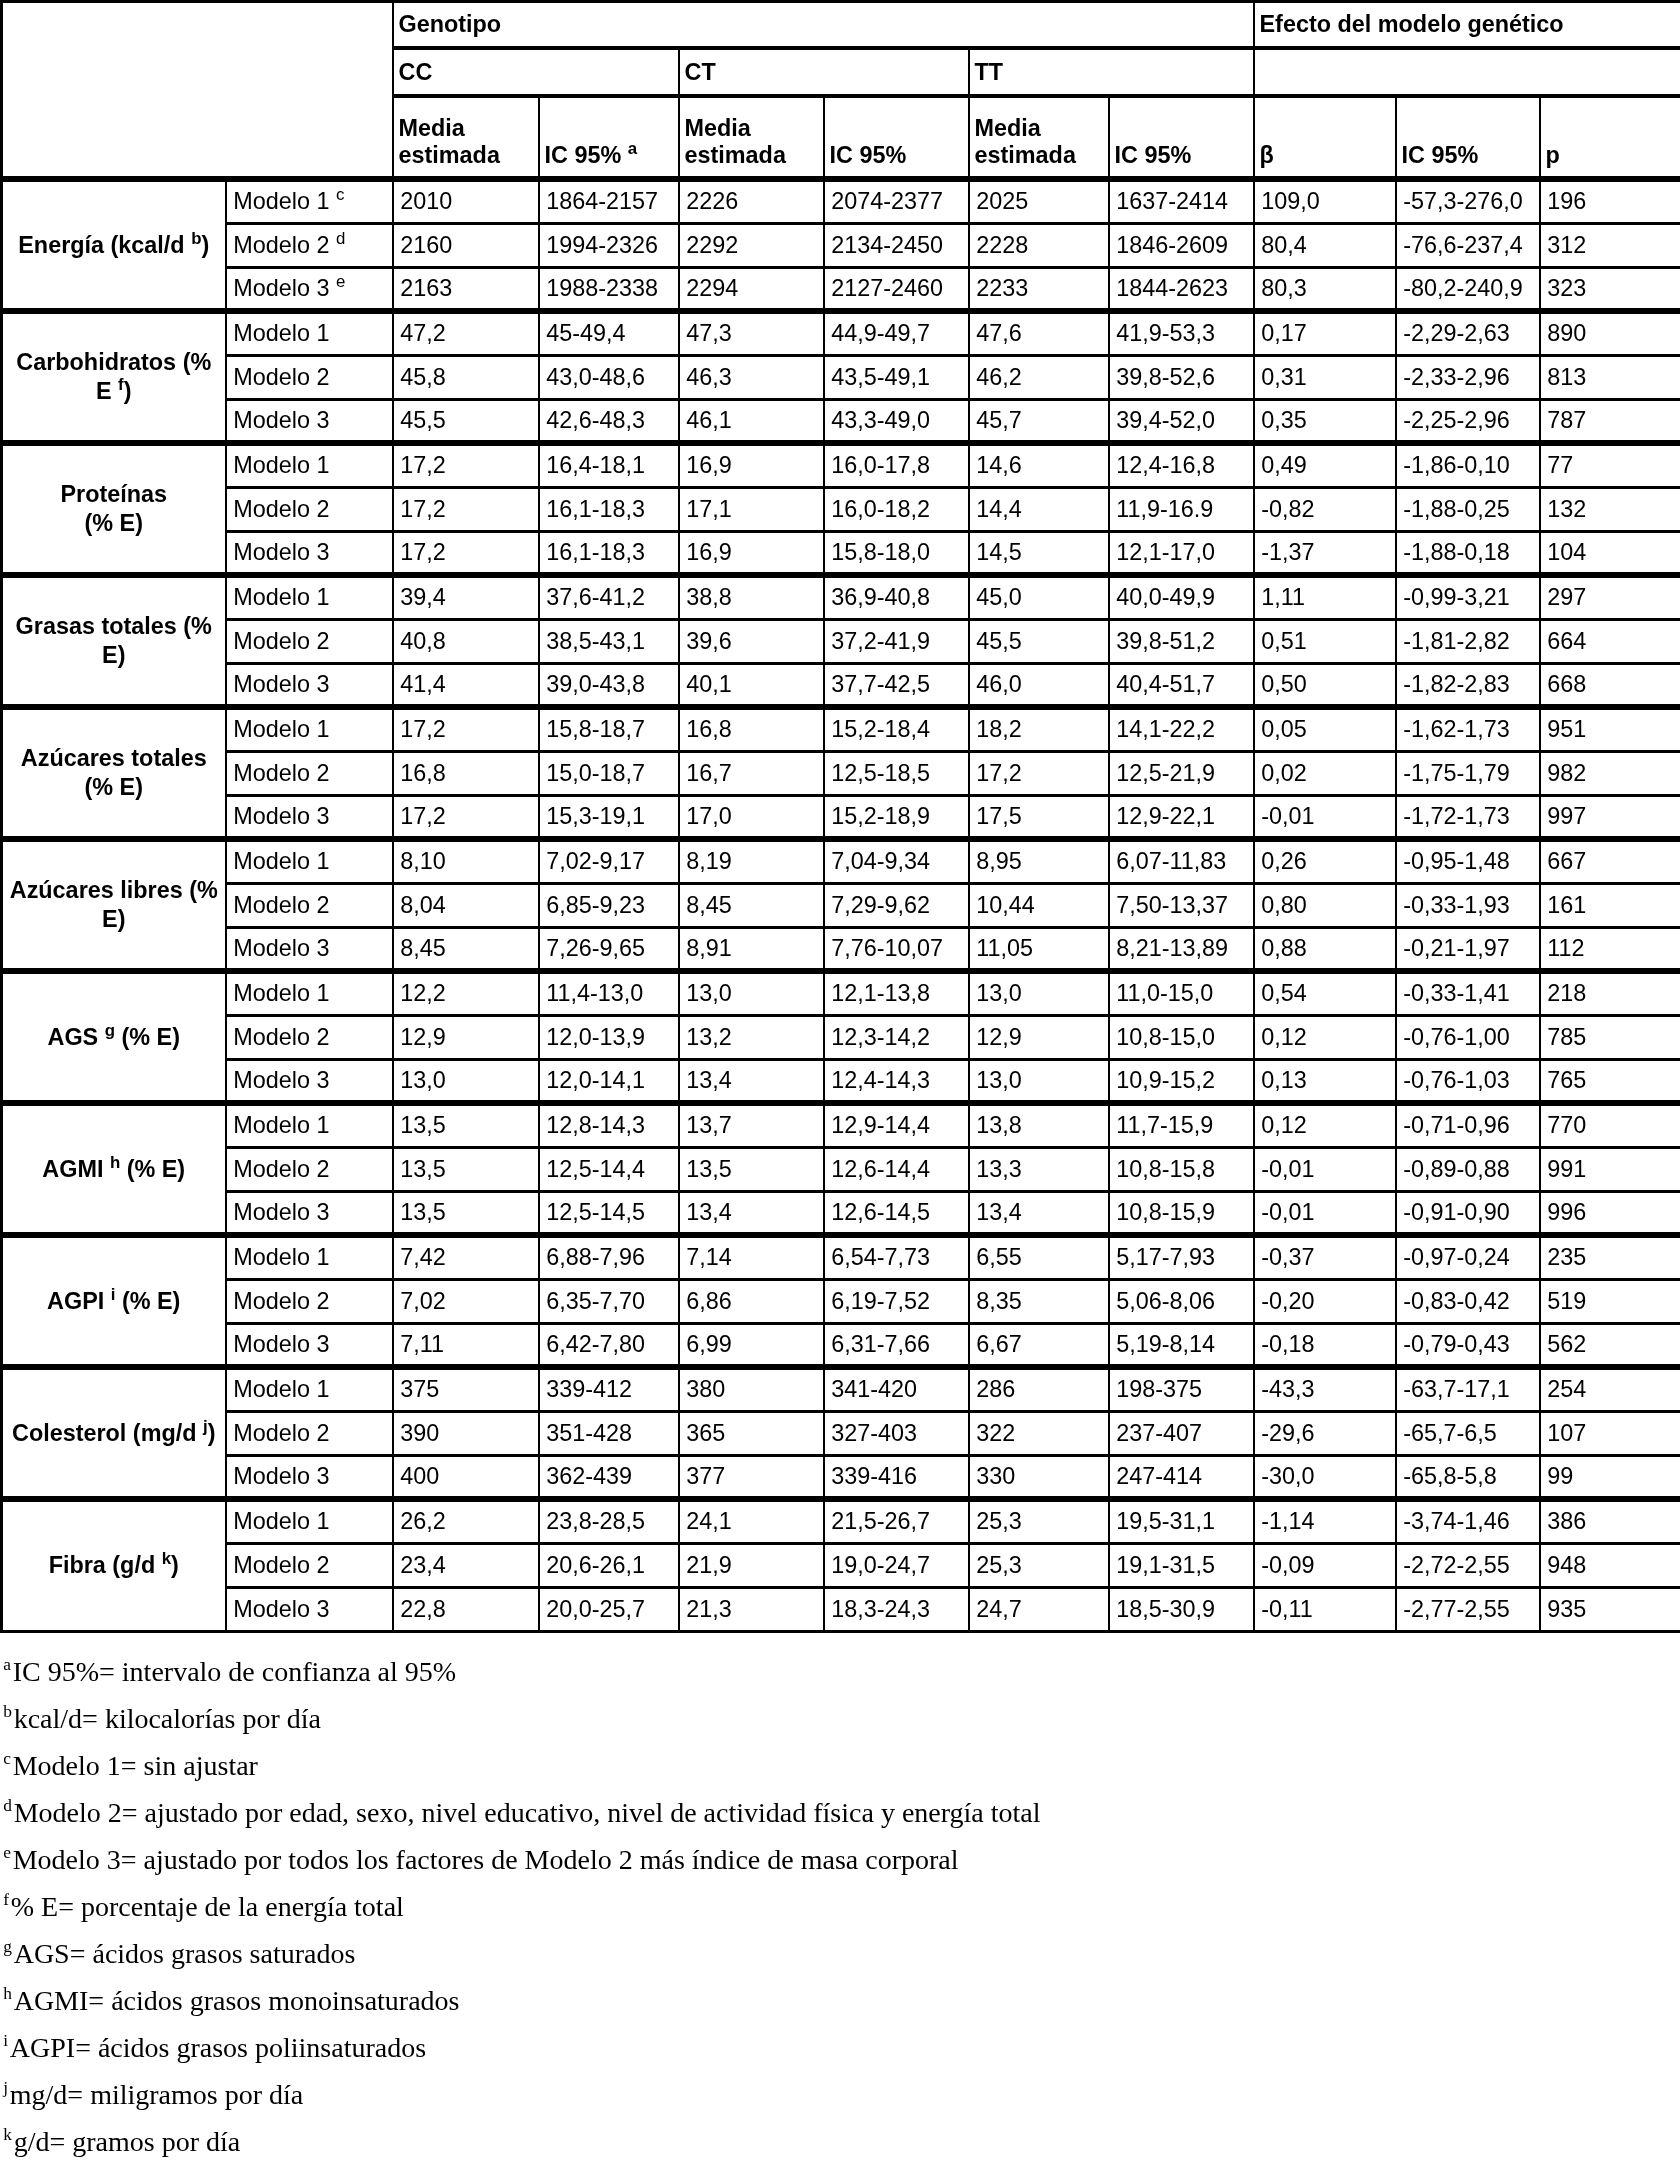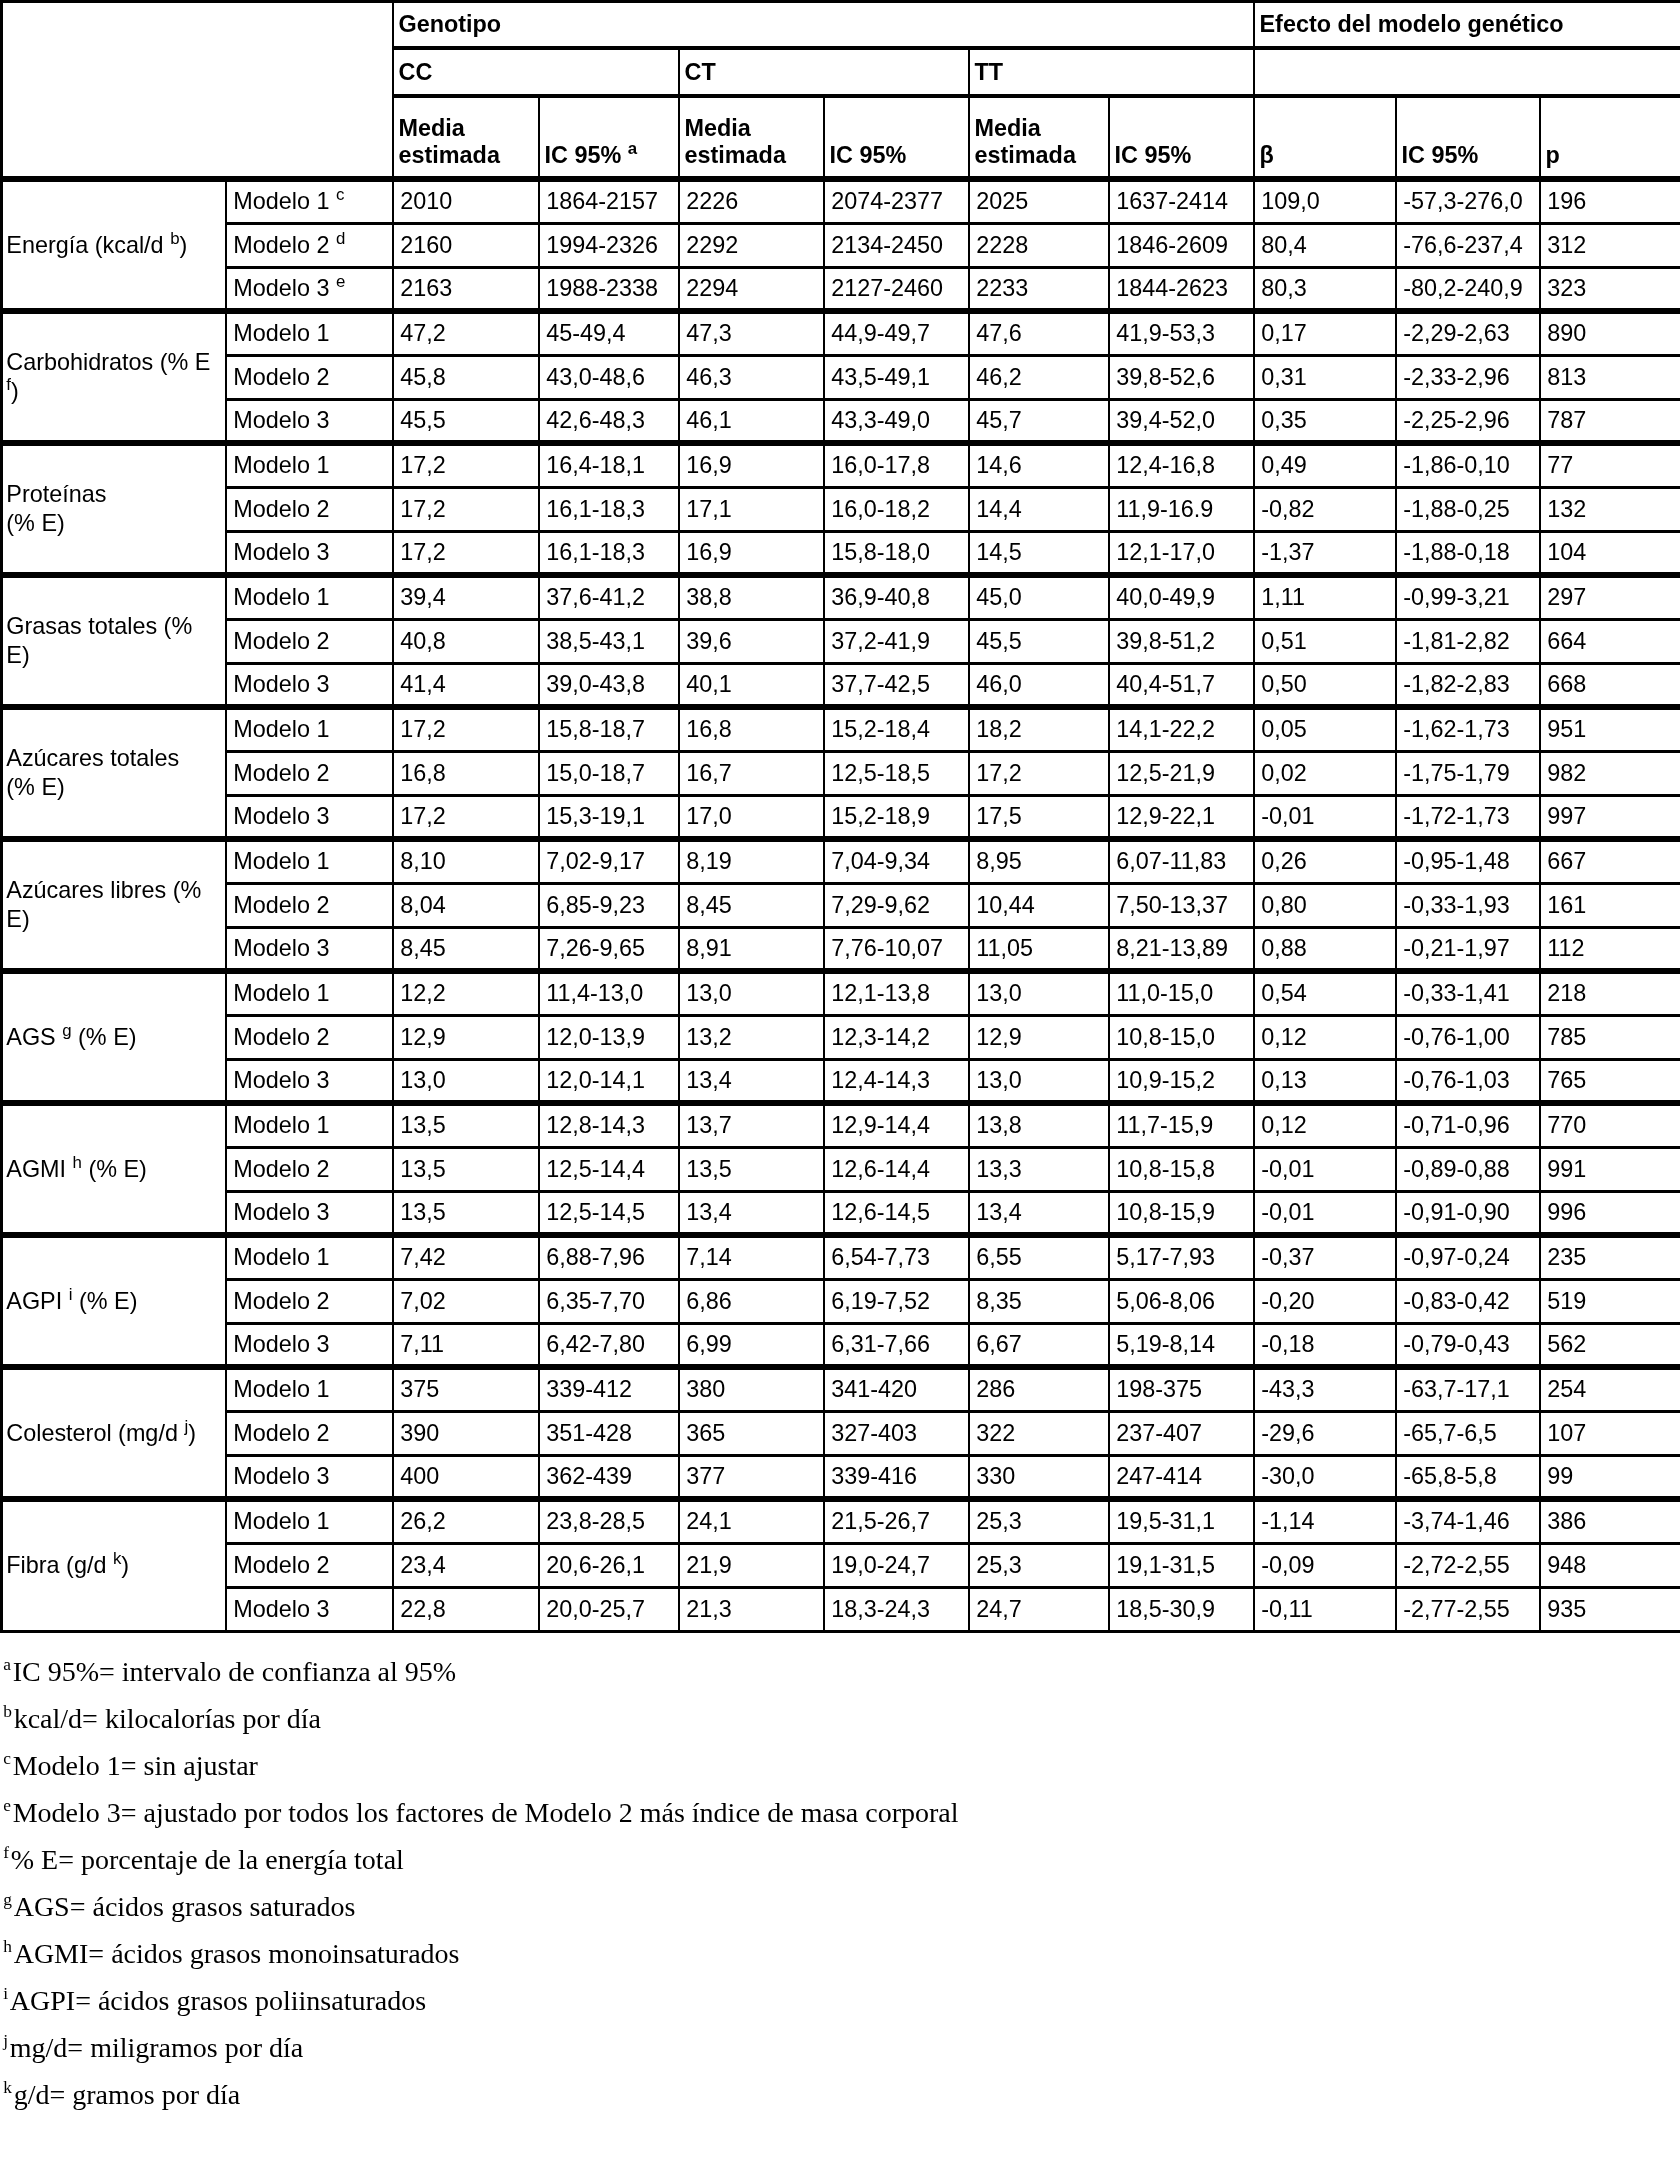--- a/index.html
+++ b/index.html
@@ -39,23 +39,24 @@
     overflow: hidden;
     vertical-align: middle;
     text-align: left;
   }
   thead th { font-weight: bold; }
   thead tr.r1 th, thead tr.r1 td { height: 40px; border-bottom-width: 4.2px; }
   thead tr.r2 th, thead tr.r2 td { height: 40px; border-bottom-width: 4.2px; margin-left: 12px; }
   thead tr.r3 th { height: 70px; vertical-align: bottom; padding-bottom: 6.7px; border-bottom-width: 4.2px; }
   tbody tr { height: 44px; }
   tbody td.rowlabel {
-    text-align: left;
+    text-align: center;
     line-height: 1.25;
     padding: 1.7px 3.3px;
+    font-weight: bold;
   }
   tbody td.model, tbody td.val { padding-left: 6.7px; }
   tbody tr.group-start td { border-top-width: 6.7px; }
   sup {
     font-size: 0.72em;
     line-height: 0;
   }
   .footnotes {
     margin: 15px 0 0 3.3px;
   }
@@ -519,20 +520,21 @@
         <td class="val">-2,77-2,55</td>
         <td class="val">935</td>
       </tr>
     </tbody>
 </table>
 
 <div class="footnotes">
     <p class="footnote"><sup>a</sup>IC 95%= intervalo de confianza al 95%</p>
     <p class="footnote"><sup>b</sup>kcal/d= kilocalorías por día</p>
     <p class="footnote"><sup>c</sup>Modelo 1= sin ajustar</p>
+    <p class="footnote"><sup>d</sup>Modelo 2= ajustado por edad, sexo, nivel educativo, nivel de actividad física y energía total</p>
     <p class="footnote"><sup>e</sup>Modelo 3= ajustado por todos los factores de Modelo 2 más índice de masa corporal</p>
     <p class="footnote"><sup>f</sup>% E= porcentaje de la energía total</p>
     <p class="footnote"><sup>g</sup>AGS= ácidos grasos saturados</p>
     <p class="footnote"><sup>h</sup>AGMI= ácidos grasos monoinsaturados</p>
     <p class="footnote"><sup>i</sup>AGPI= ácidos grasos poliinsaturados</p>
     <p class="footnote"><sup>j</sup>mg/d= miligramos por día</p>
     <p class="footnote"><sup>k</sup>g/d= gramos por día</p>
   </div>
 
 

